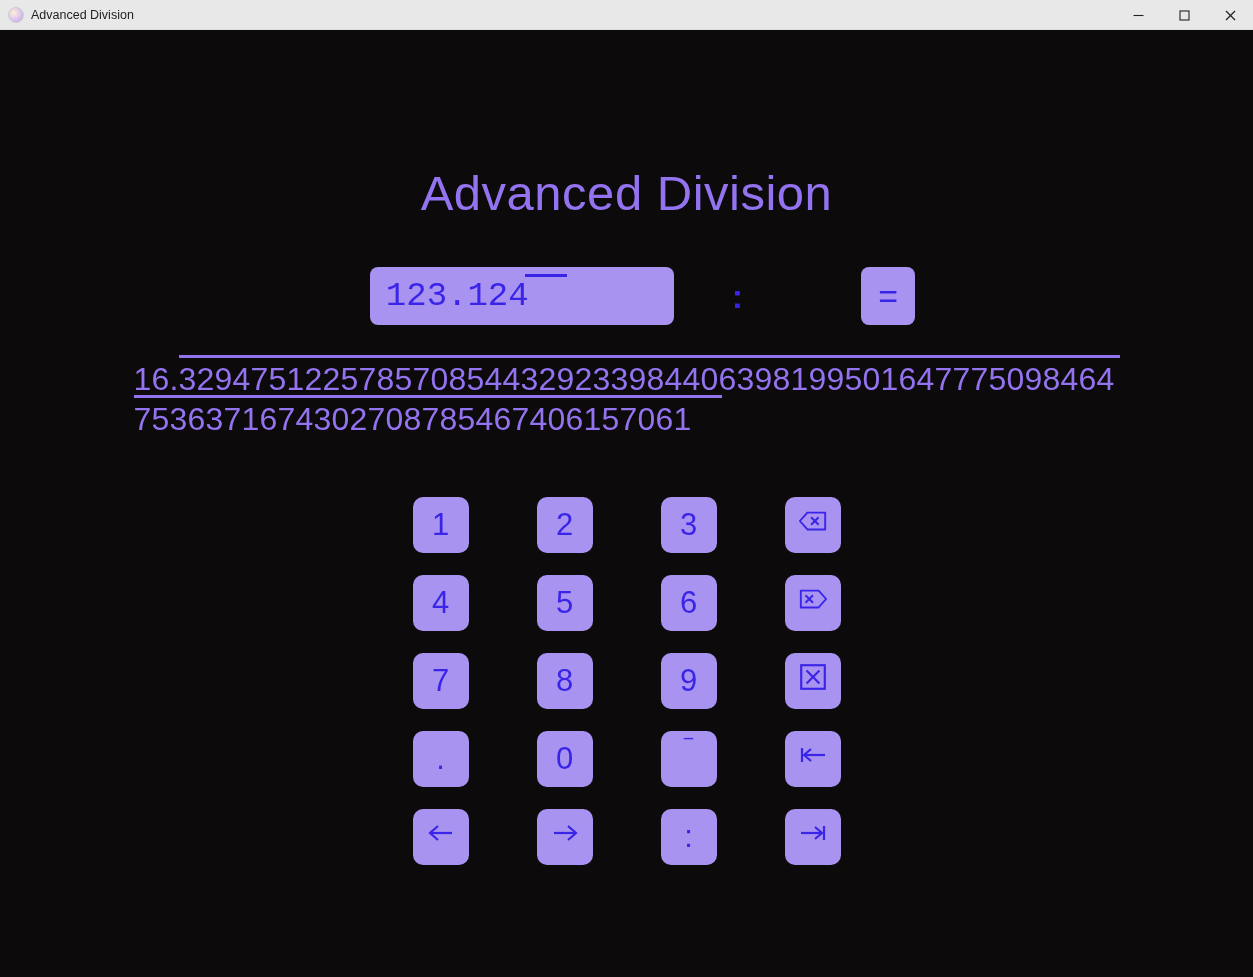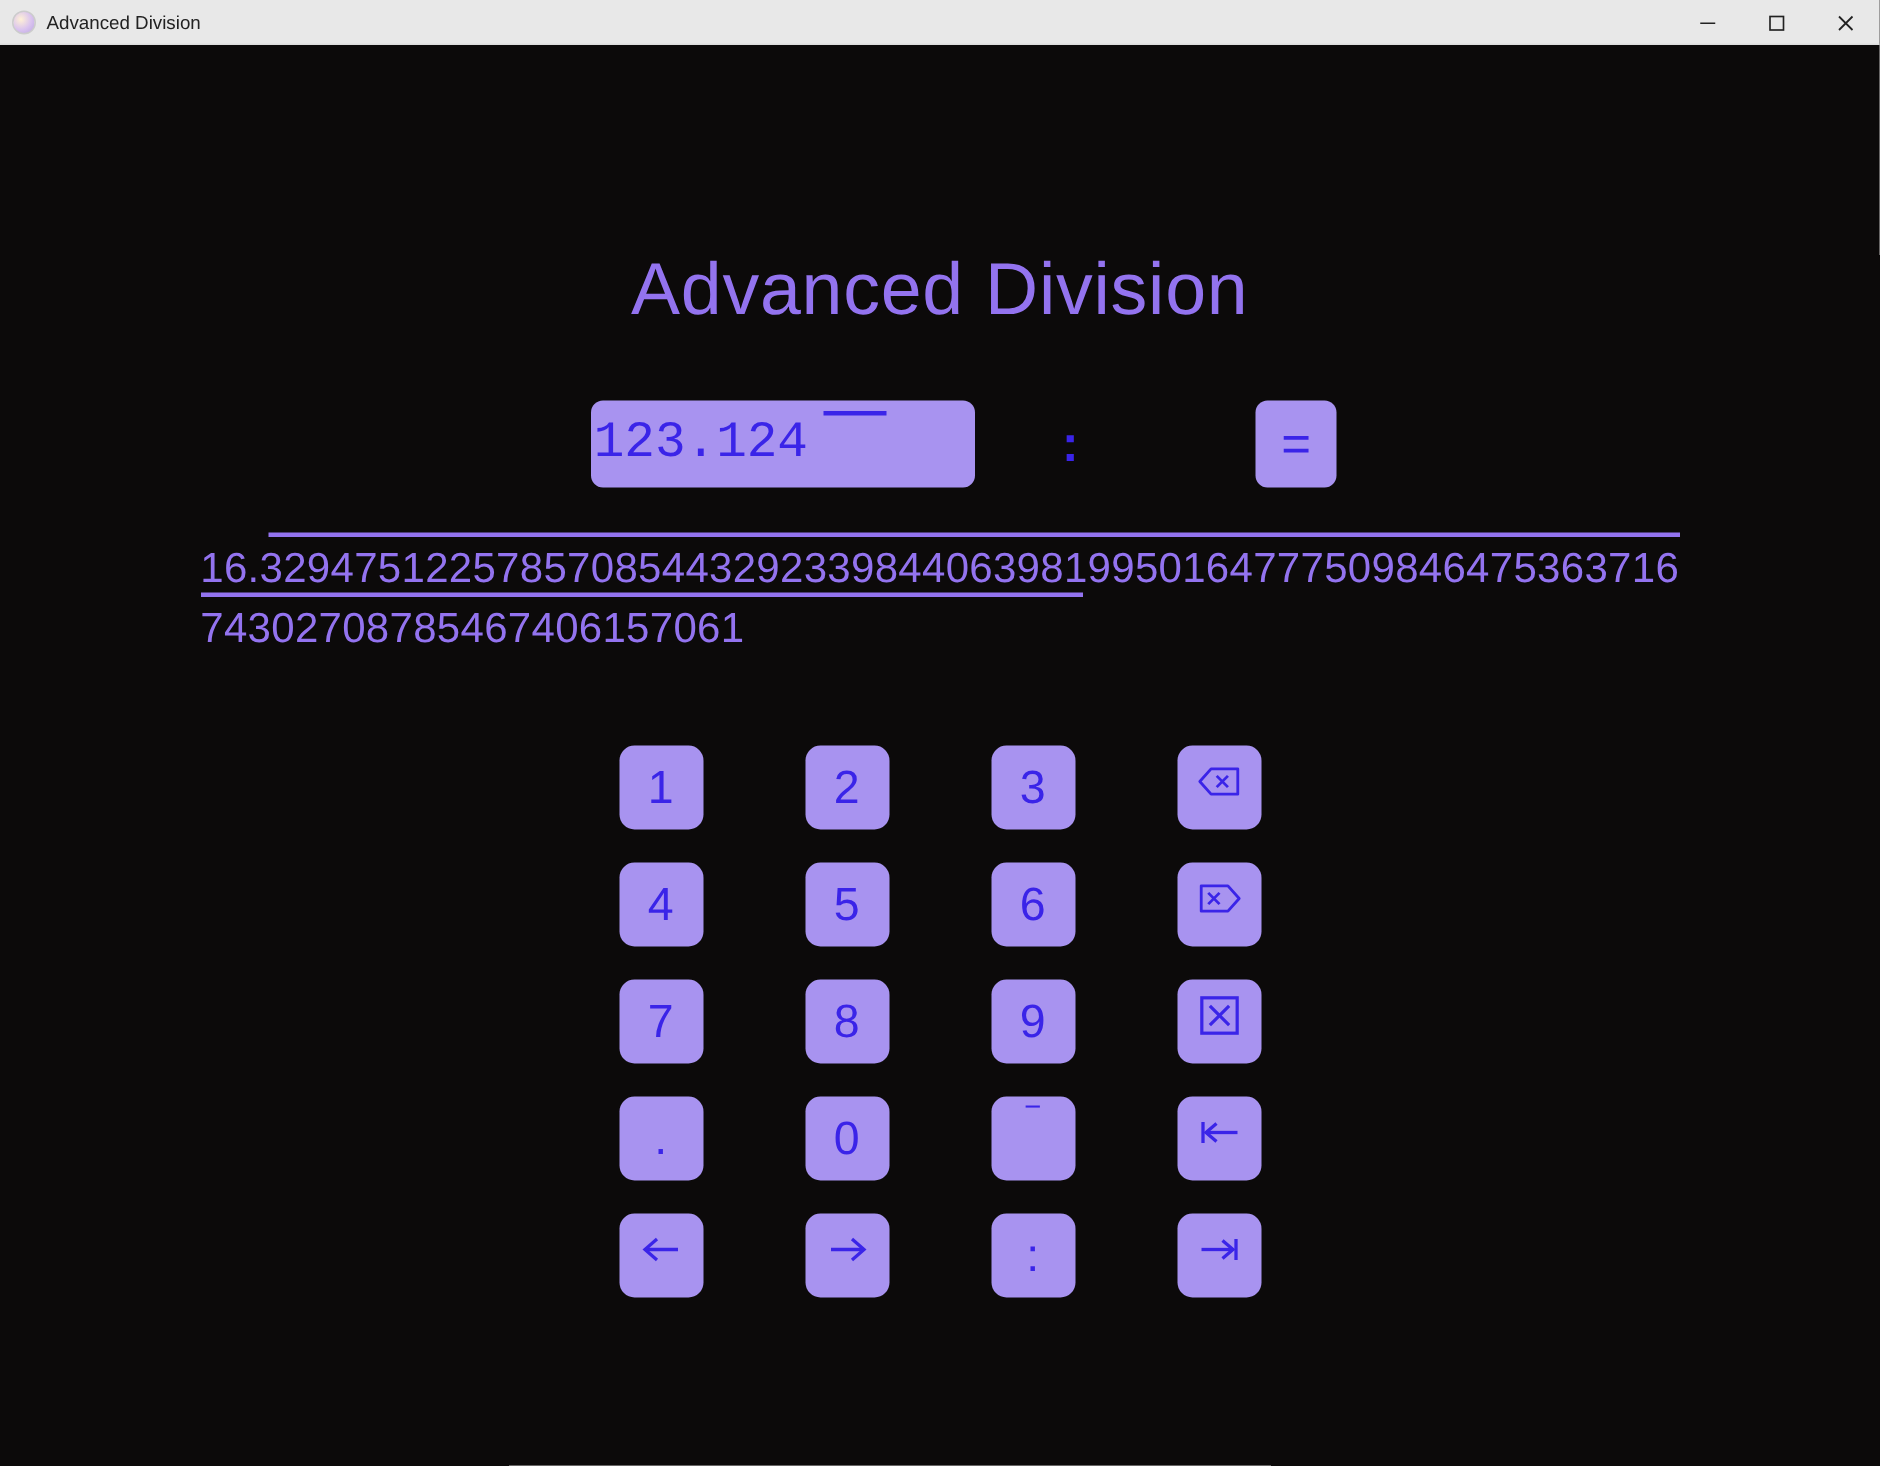--- a/index.html
+++ b/index.html
@@ -68,25 +68,25 @@
     }
     .field-wrap {
       position: relative;
       margin: 0 32px;
     }
     .num-field {
       background: #a893f0;
       border: none;
       border-radius: 8px;
       height: 58px;
-      width: 256px;
+      width: 304px;
       font-family: "Consolas","Courier New",monospace;
       font-size: 34px;
       color: #3a24e8;
-      padding: 0 2px;
+      padding: 0 16px;
       outline: none;
       font-weight: 500;
     }
     .overline-dividend {
       position: absolute;
       height: 3px;
       background: #3a24e8;
       top: 7px;
       left: 155px;
       width: 42px;
@@ -128,21 +128,21 @@
     .result-underline {
       position: absolute;
       height: 2.5px;
       background: #9373ef;
       top: 36px;
       left: 0;
       width: 588px;
     }
     .result-text {
       font-family: "Segoe UI", Arial, sans-serif;
-      font-size: 28px;
+      font-size: 32px;
       color: #9373ef;
       letter-spacing: 0.2px;
       line-height: 40px;
       word-break: break-all;
       font-weight: 400;
       font-variant-numeric: tabular-nums;
     }
     .keypad {
       margin: 58px auto 0;
       width: 496px;

